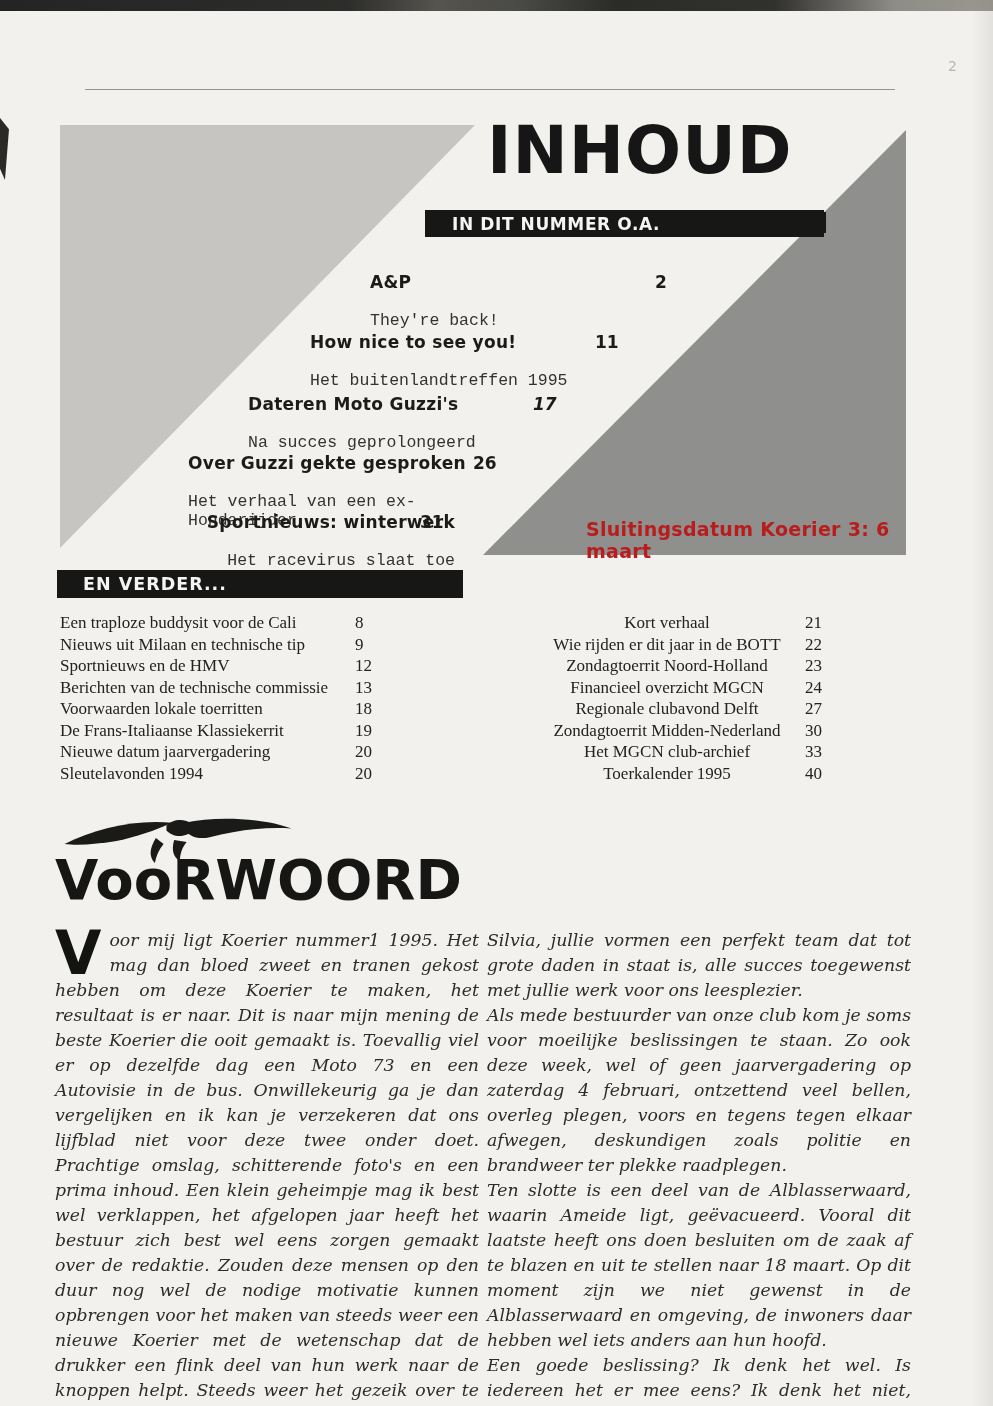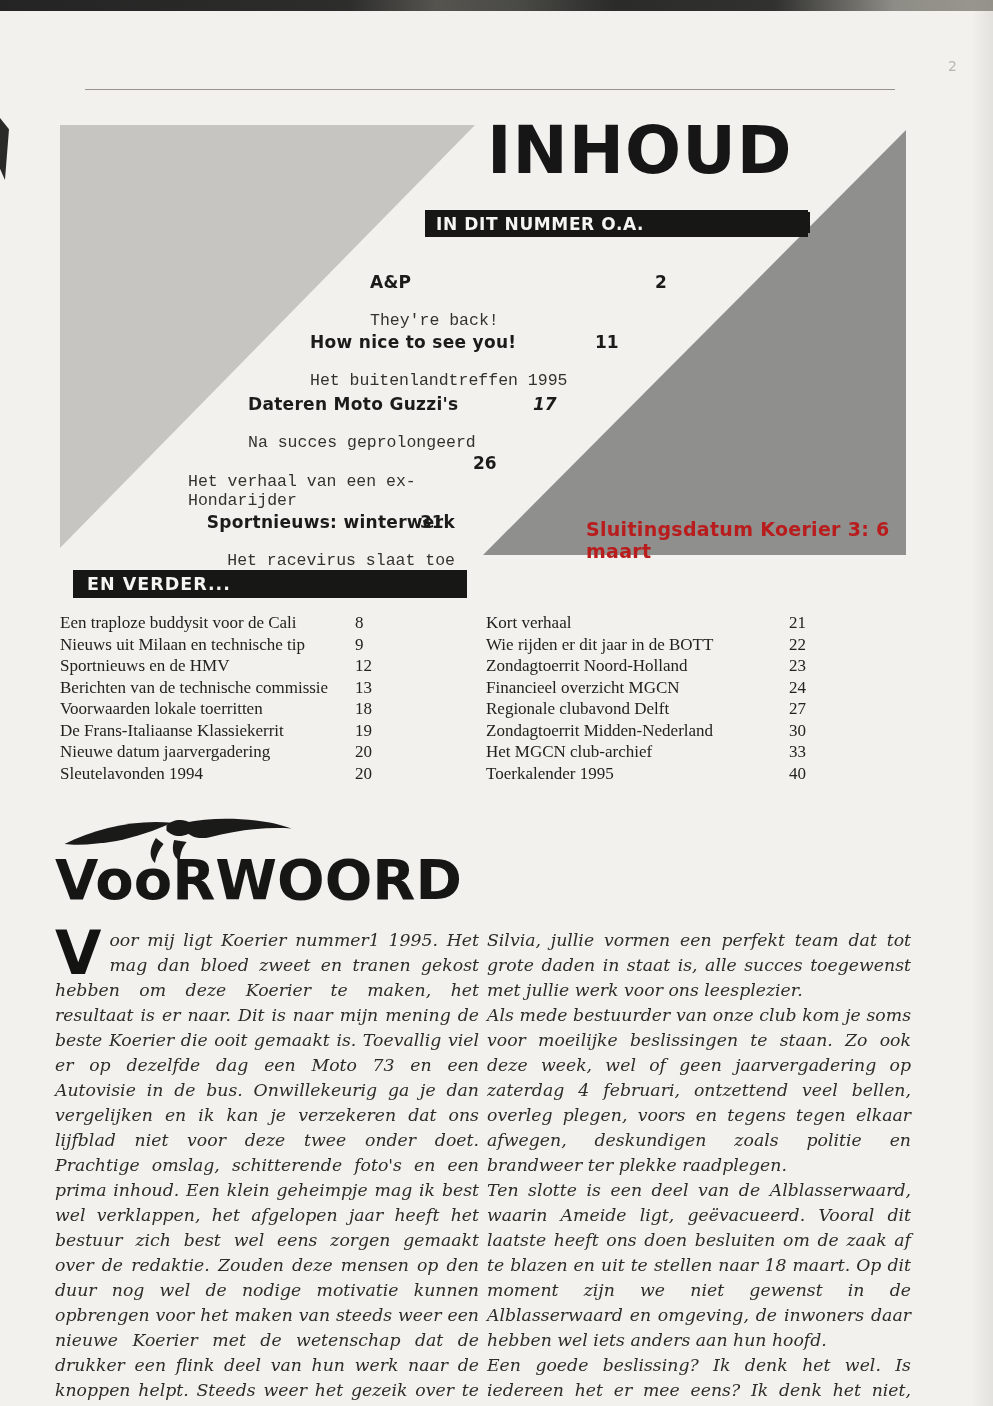--- a/index.html
+++ b/index.html
@@ -20,38 +20,38 @@
 
   
   .tri-light{position:absolute;left:60px;top:125px;width:415px;height:423px;
     clip-path:polygon(0 0,100% 0,0 100%);}
   .tri-dark{position:absolute;left:483px;top:130px;width:423px;height:425px;
     clip-path:polygon(100% 0,100% 100%,0 100%);}
   .inhoud-title{position:absolute;left:487px;top:118px;width:360px;
     font-size:66px;font-weight:bold;letter-spacing:1px;color:#161616;line-height:1;}
   .section-bar{position:absolute;background:#171716;color:#f5f5f3;
     font-weight:bold;display:flex;align-items:center;}
-  .bar-indit{left:425px;top:210px;width:372px;height:27px;font-size:17px;letter-spacing:.6px;padding-left:11px;}
+  .bar-indit{left:425px;top:210px;width:372px;height:27px;font-size:17px;letter-spacing:.6px;padding-left:27px;}
   .bar-indit::after{content:"";position:absolute;right:-2px;top:2px;width:90px;height:21px;background:#171716;}
-  .bar-verder{left:57px;top:570px;width:380px;height:28px;font-size:17.5px;letter-spacing:1px;padding-left:14px;margin-left:16px;}
+  .bar-verder{left:57px;top:570px;width:380px;height:28px;font-size:17.5px;letter-spacing:1px;padding-left:26px;}
 
   .toc-entry{position:absolute;width:320px;}
   .toc-head{position:relative;font-weight:bold;font-size:17px;letter-spacing:.3px;color:#1b1b1a;}
   .toc-page{position:absolute;left:285px;top:0;font-weight:bold;font-size:17px;color:#1b1b1a;}
   .toc-page.it{font-style:italic;}
   .toc-sub{font-family:Liberation Mono, monospace;font-size:16.5px;color:#34322e;margin-top:19px;}
   .e1{left:370px;top:272px;} .e2{left:310px;top:332px;} .e3{left:248px;top:394px;}
   .e4{left:188px;top:453px;} .e5{left:135px;top:512px;text-align:right;}
   .deadline{position:absolute;left:586px;top:518px;width:310px;
     font-weight:bold;font-size:19px;letter-spacing:.3px;color:#b91c1c;}
 
   
   .list{position:absolute;font-family:Liberation Serif, serif;font-size:17px;color:#23221f;}
   .list-left{left:60px;top:613px;width:320px;}
-  .list-right{left:486px;top:613px;width:330px;}
+  .list-right{left:502px;top:613px;width:330px;text-align:center;}
   .lrow{position:relative;height:21.5px;white-space:nowrap;}
   .list-left .lnum{position:absolute;left:295px;top:0;}
   .list-right .lnum{position:absolute;left:303px;top:0;}
 
   
   .eagle{position:absolute;left:62px;top:816px;width:232px;height:50px;}
   .vw-title{position:absolute;left:55px;top:852px;font-size:56px;font-weight:bold;
     letter-spacing:0px;color:#161615;line-height:1;}
   .col{position:absolute;top:928px;width:424px;
     font-family:"DejaVu Serif",serif;font-style:italic;font-size:17.3px;
@@ -90,20 +90,21 @@
     <div class="toc-head">How nice to see you!</div>
     <div class="toc-page">11</div>
     <div class="toc-sub">Het buitenlandtreffen 1995</div>
   </div>
   <div class="toc-entry e3">
     <div class="toc-head">Dateren Moto Guzzi's</div>
     <div class="toc-page it">17</div>
     <div class="toc-sub">Na succes geprolongeerd</div>
   </div>
   <div class="toc-entry e4">
+    <div class="toc-head">Over Guzzi gekte gesproken</div>
     <div class="toc-page">26</div>
     <div class="toc-sub">Het verhaal van een ex-Hondarijder</div>
   </div>
   <div class="toc-entry e5">
     <div class="toc-head">Sportnieuws: winterwerk</div>
     <div class="toc-page">31</div>
     <div class="toc-sub">Het racevirus slaat toe</div>
   </div>
 
   <div class="deadline">Sluitingsdatum Koerier 3: 6 maart</div>

